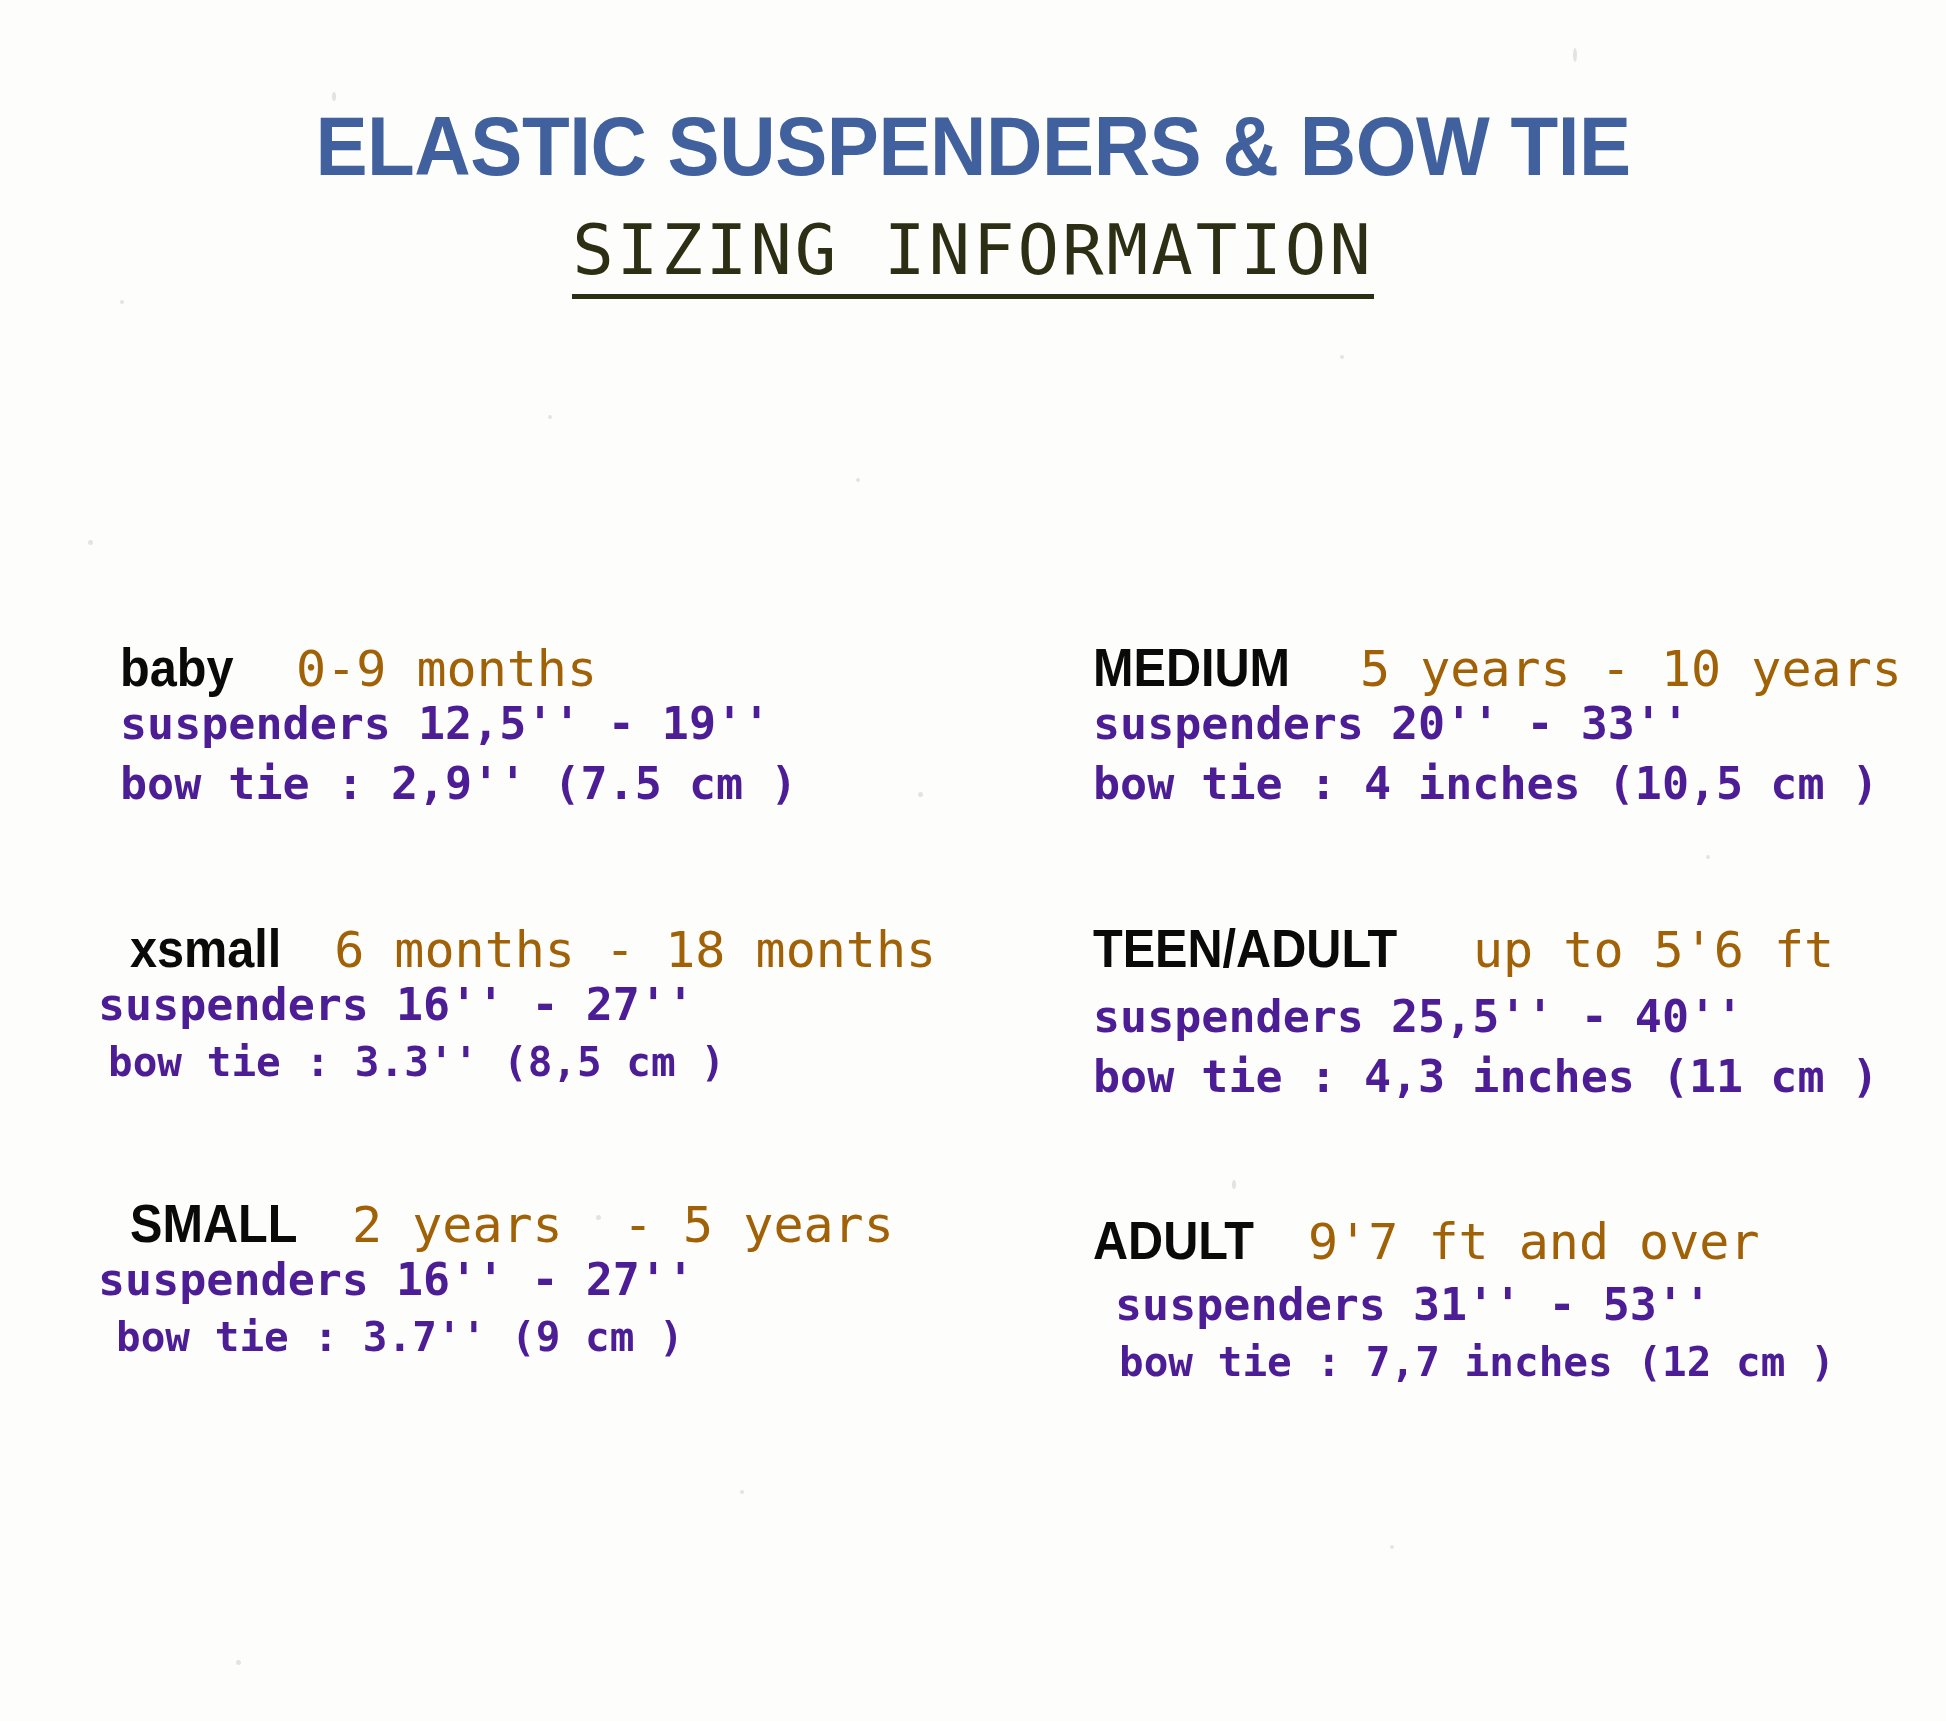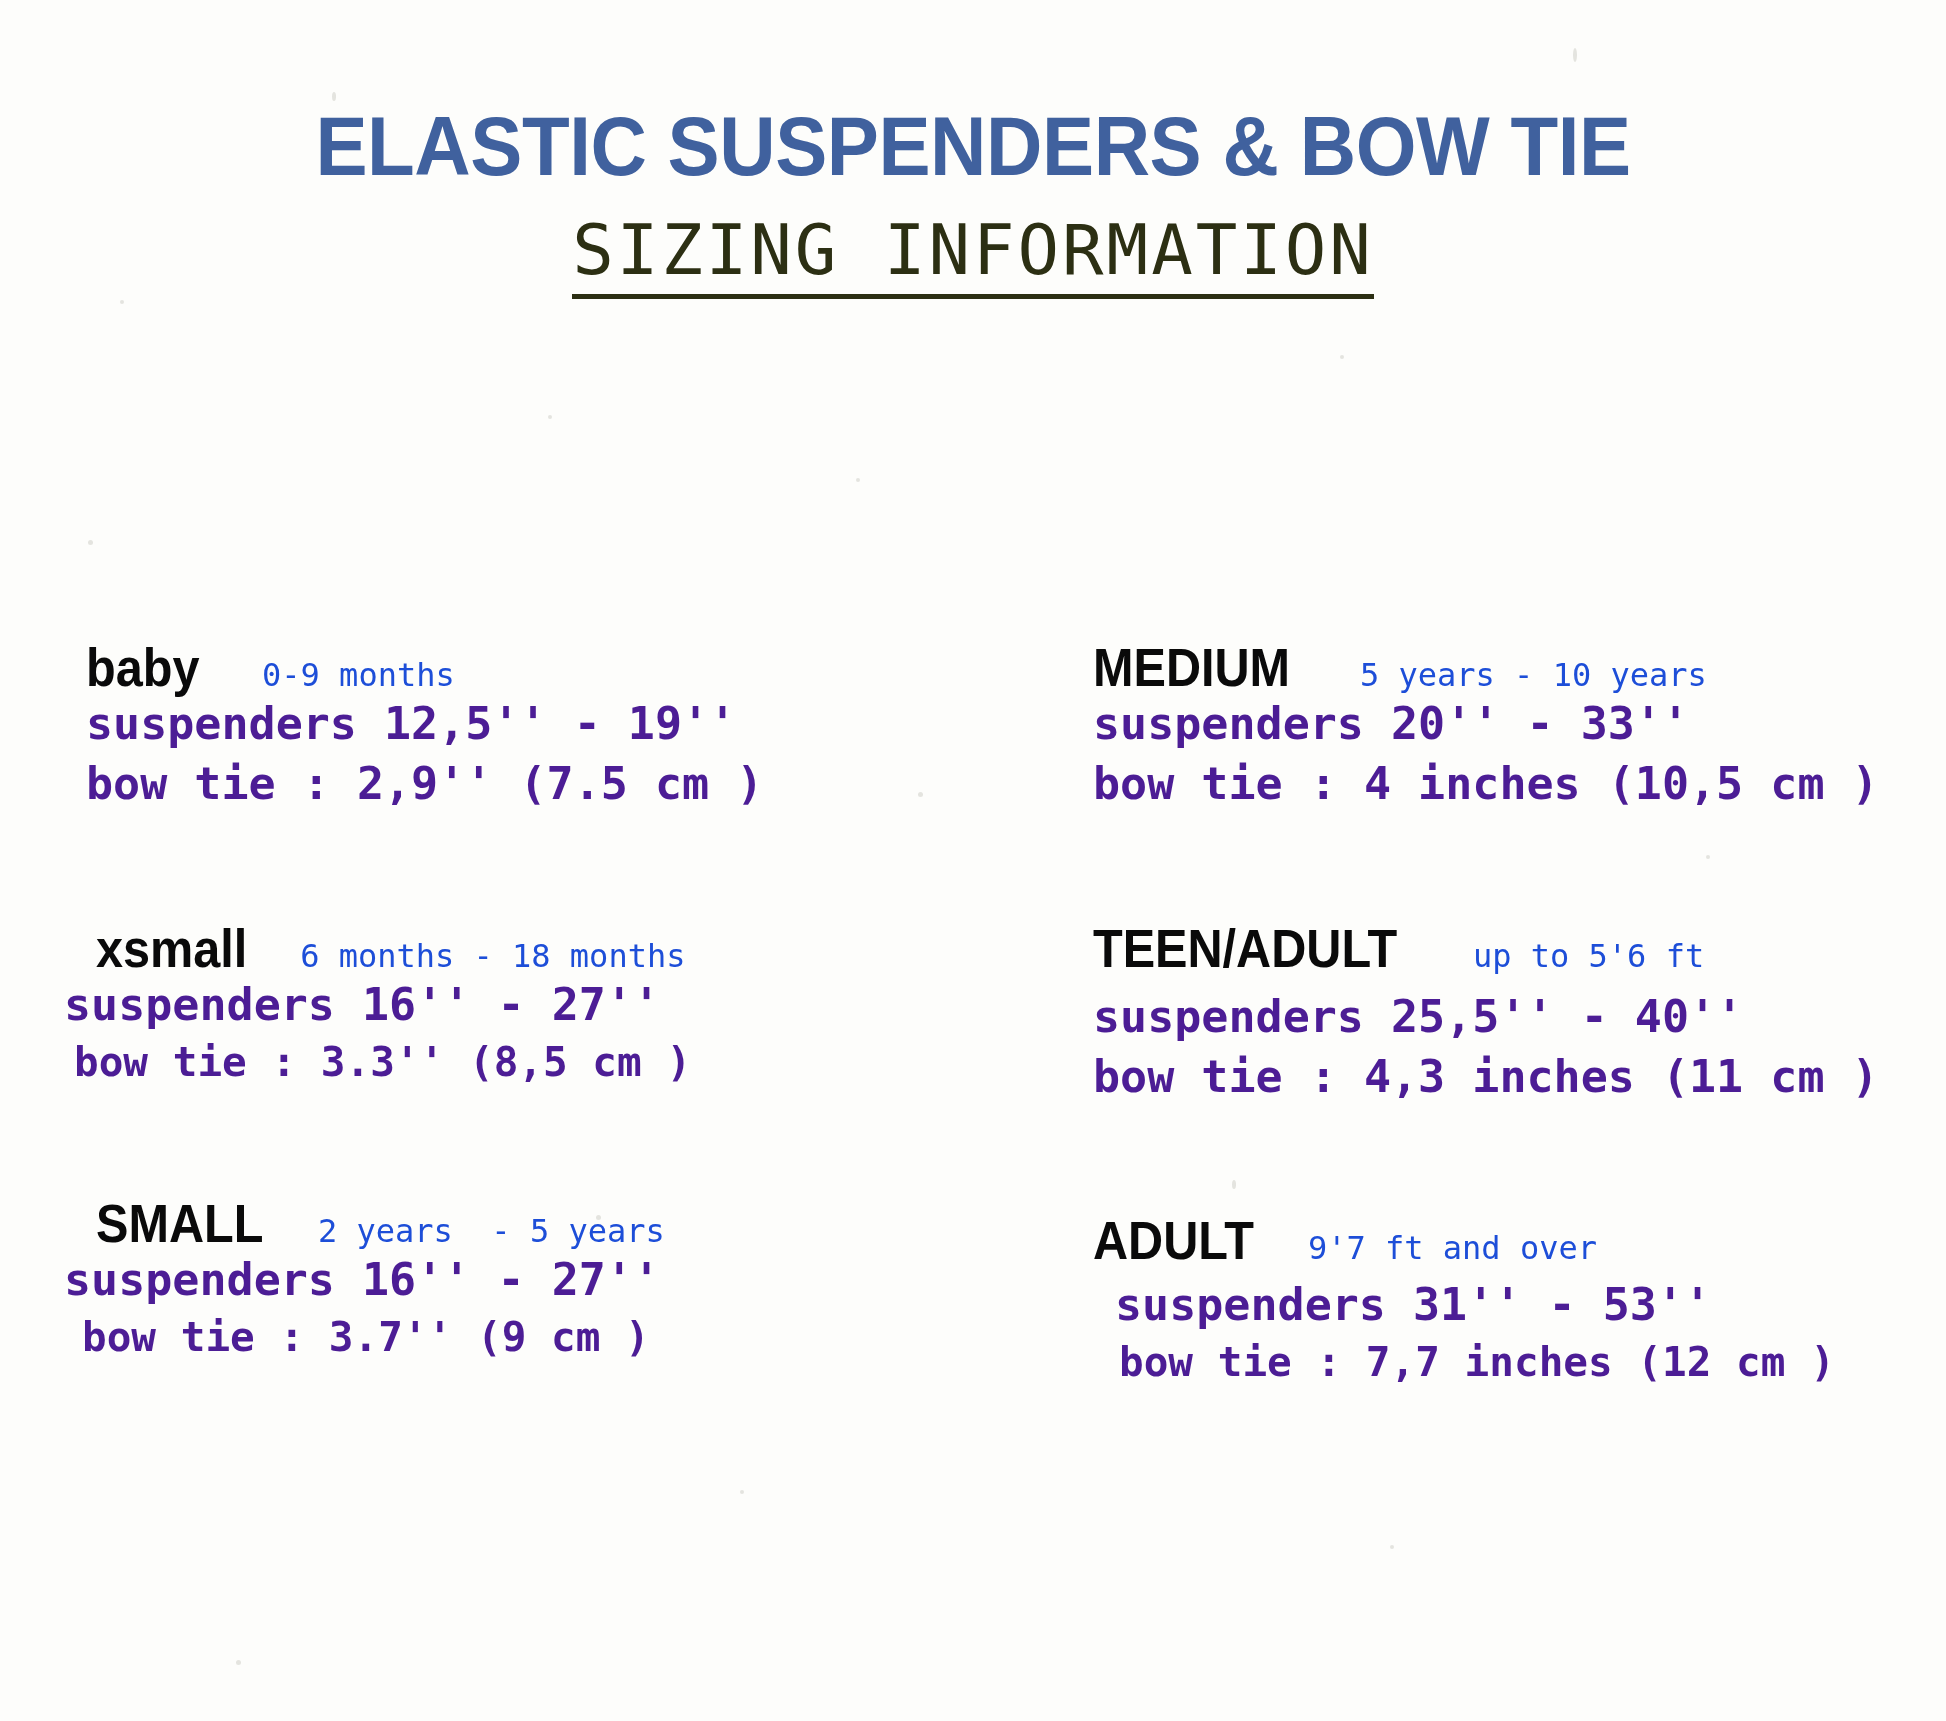--- a/index.html
+++ b/index.html
@@ -75,21 +75,21 @@
     position: absolute;
     left: 0;
     top: 640px;
     width: 1946px;
     display: flex;
   }
   .col {
     width: 973px;
     box-sizing: border-box;
   }
-  .col-left  { padding-left: 86px; }
+  .col-left  { padding-left: 120px; }
   .col-right { padding-left: 120px; }
 
   .size-block {
     margin-bottom: 106px;
   }
   .size-block:last-child { margin-bottom: 0; }
 
   .block-head {
     display: flex;
     align-items: baseline;
@@ -100,22 +100,22 @@
     font-weight: bold;
     font-size: 54px;
     color: #0a0a0a;
     transform: scaleX(0.9);
     transform-origin: left bottom;
     line-height: 1;
   }
   .size-age {
     font-family: "DejaVu Sans Mono", "Liberation Mono", monospace;
     font-weight: 400;
-    font-size: 32px;
-    color: #1d4ed8;
+    font-size: 50px;
+    color: #a16207;
     line-height: 1;
     white-space: pre;
   }
 
   .line-red {
     font-family: "DejaVu Sans Mono", "Liberation Mono", monospace;
     font-weight: bold;
     font-size: 45px;
     color: #4c1d95;
     white-space: pre;

